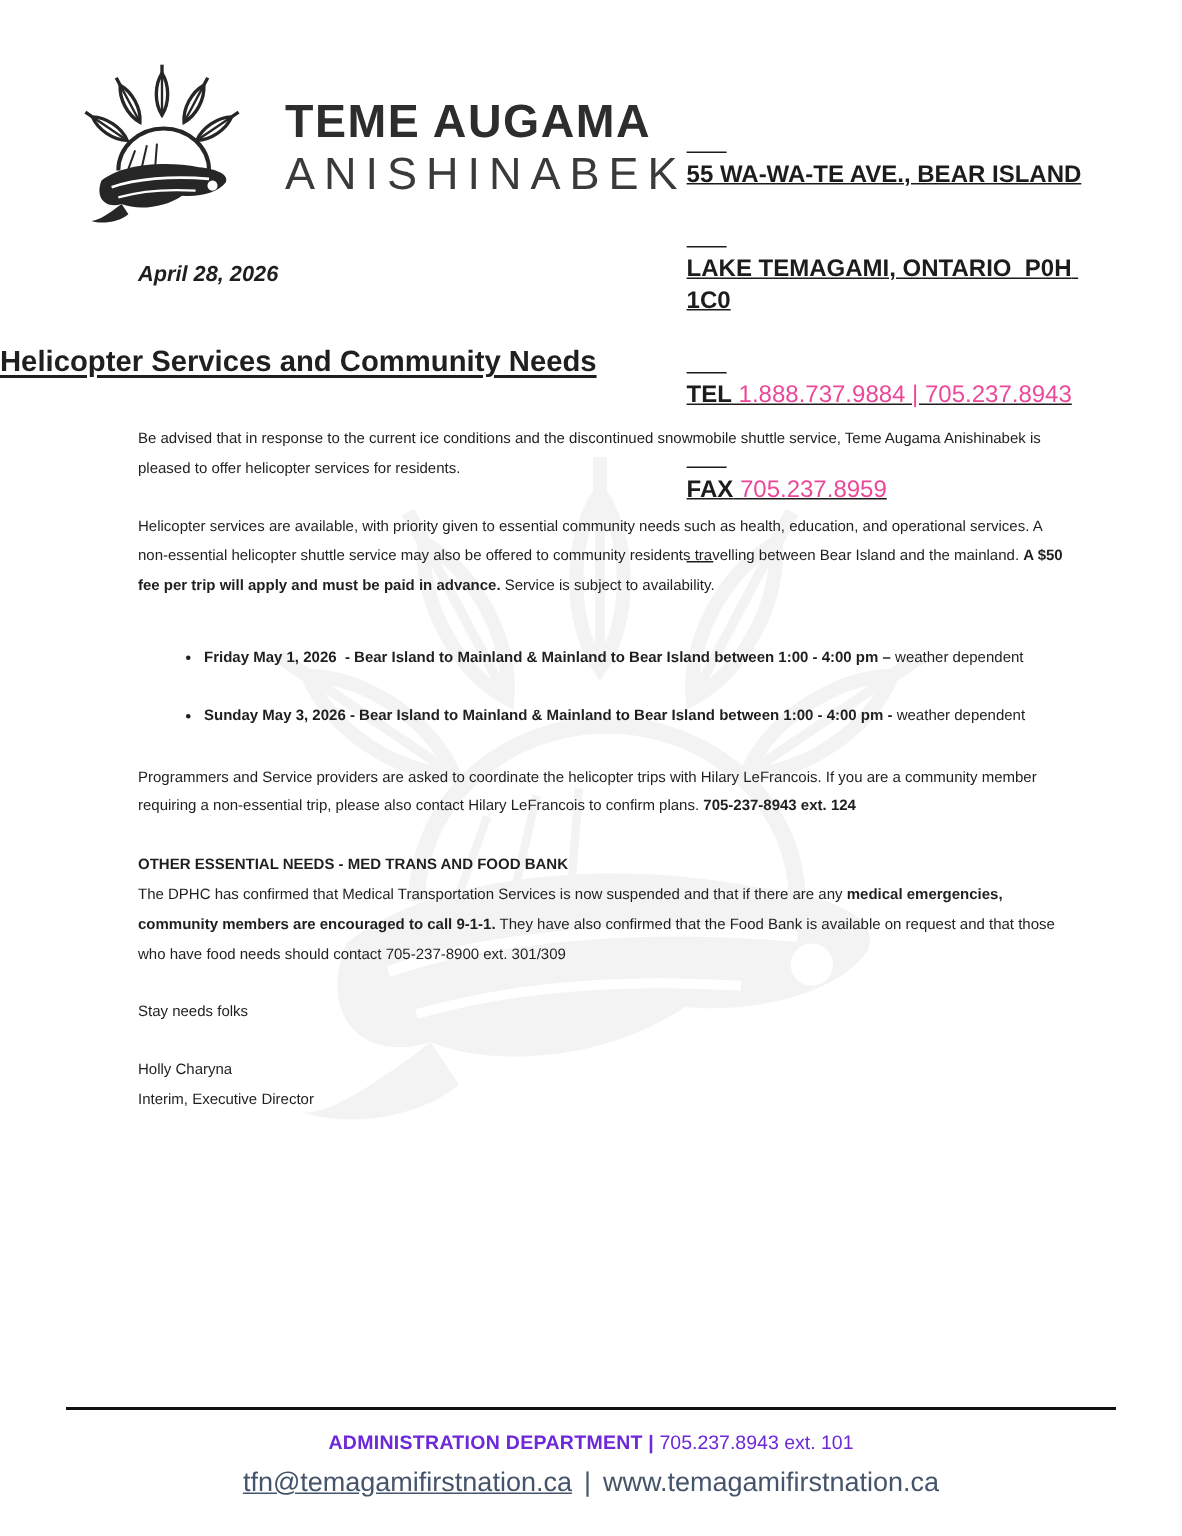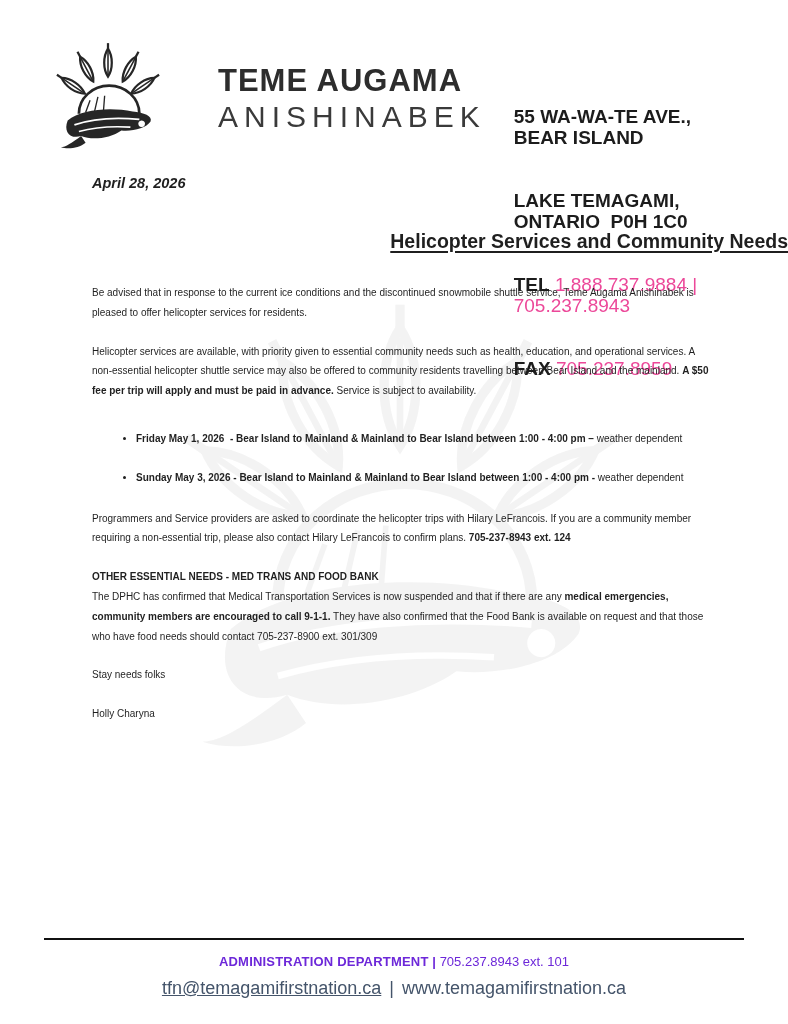--- a/index.html
+++ b/index.html
@@ -25,21 +25,20 @@
     pointer-events: none;
   }
   
   .header {
     position: absolute;
     top: 42px;
     left: 52px;
     right: 46px;
     display: flex;
     align-items: flex-start;
-    gap: 28px;
   }
   .logo-box { width: 112px; height: 112px; flex: 0 0 auto; }
   .org-names { margin-left: 26px; padding-top: 22px; }
   .org-line1 {
     font-size: 31px;
     font-weight: 700;
     letter-spacing: 1px;
     color: #2d2d2d;
     line-height: 1.1;
   }
@@ -47,43 +46,44 @@
     font-size: 30px;
     font-weight: 400;
     letter-spacing: 6px;
     color: #3a3a3a;
     line-height: 1.25;
   }
   .contact-block {
     margin-left: auto;
     padding-top: 22px;
     width: 310px;
-    font-size: 19px;
+    font-size: 16px;
     line-height: 21px;
     color: #1c1c1c;
     white-space: pre-wrap;
+    text-decoration: underline;
   }
   .contact-block .addr { font-weight: 700; }
   .contact-block .lbl { font-weight: 700; }
   .contact-block .val { font-weight: 400; color: #ec4899; }
   
   .date-line {
     position: absolute;
     top: 175px;
     left: 92px;
     font-size: 14.5px;
     font-weight: 700;
     font-style: italic;
   }
   .doc-title {
     position: absolute;
     top: 230px;
     left: 0;
     width: 100%;
-    text-align: right;
+    text-align: left;
     font-size: 19.5px;
     font-weight: 700;
     text-decoration: underline;
     text-underline-offset: 3px;
     text-decoration-thickness: 2px;
   }
   .content {
     position: absolute;
     top: 283px;
     left: 92px;
@@ -217,20 +217,21 @@
 
     <div class="section-heading">OTHER ESSENTIAL NEEDS - MED TRANS AND FOOD BANK</div>
 
     <p class="para"><span>The DPHC has confirmed that Medical Transportation Services is now suspended and that if there are any </span><span class="b">medical emergencies, community members are encouraged to call 9-1-1.</span><span> They have also confirmed that the Food Bank is available on request and that those who have food needs should contact 705-237-8900 ext. 301/309</span></p>
 
 
     <p class="para">Stay needs folks</p>
 
     <div class="sig-block">
       <div>Holly Charyna</div>
+      <div>Interim, Executive Director</div>
     </div>
   </div>
 
   <div class="footer">
     <div class="footer-rule"></div>
     <div class="footer-line1"><span class="dept">ADMINISTRATION DEPARTMENT</span> <span class="dept">|</span><span> 705.237.8943 ext. 101</span></div>
     <div class="footer-line2"><a href="#">tfn@temagamifirstnation.ca</a><span class="footer-sep">|</span><span>www.temagamifirstnation.ca</span></div>
   </div>
 
 </div>

